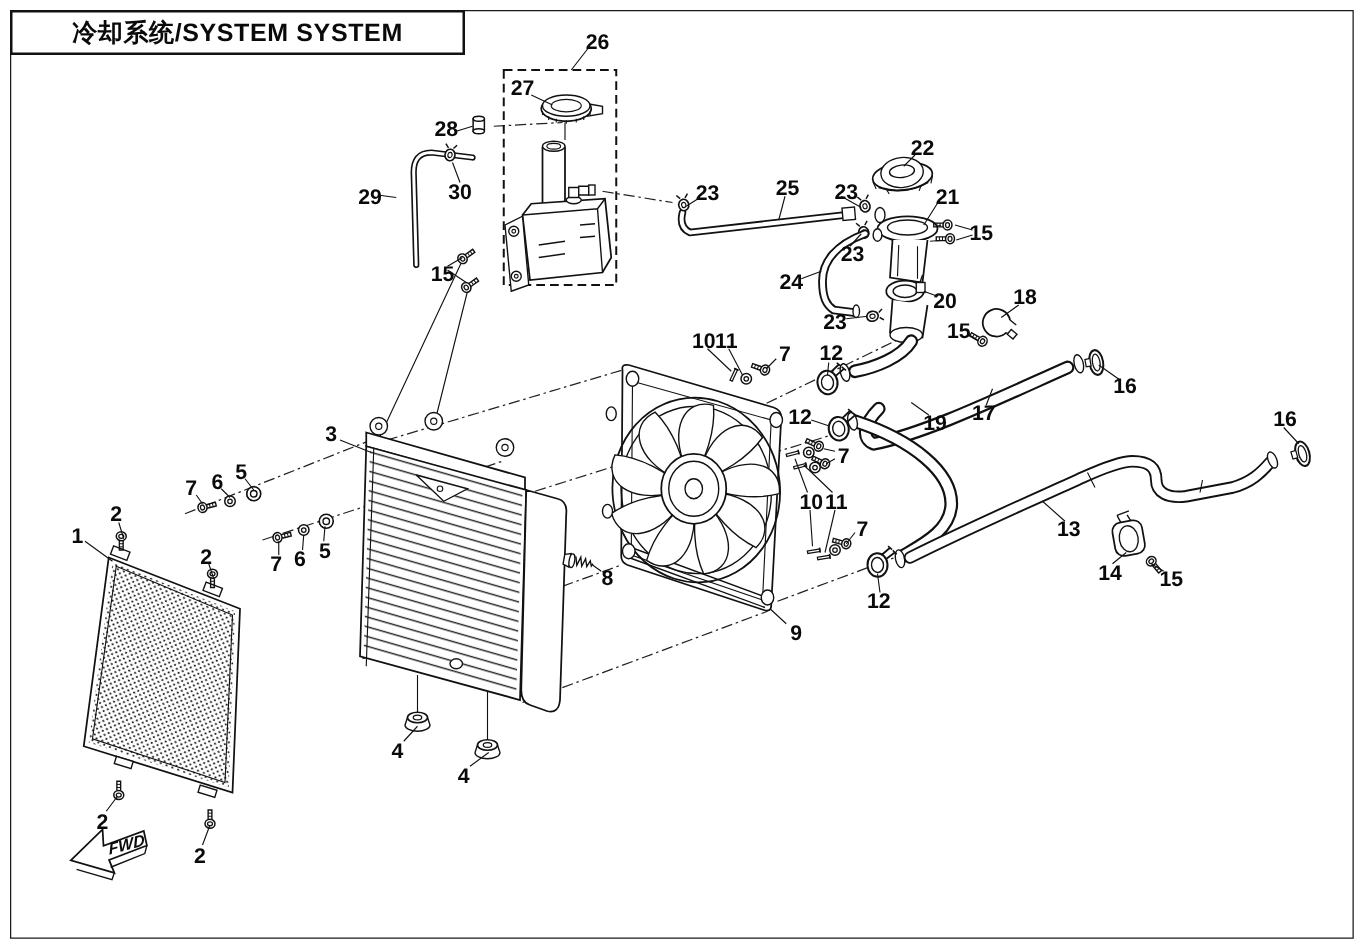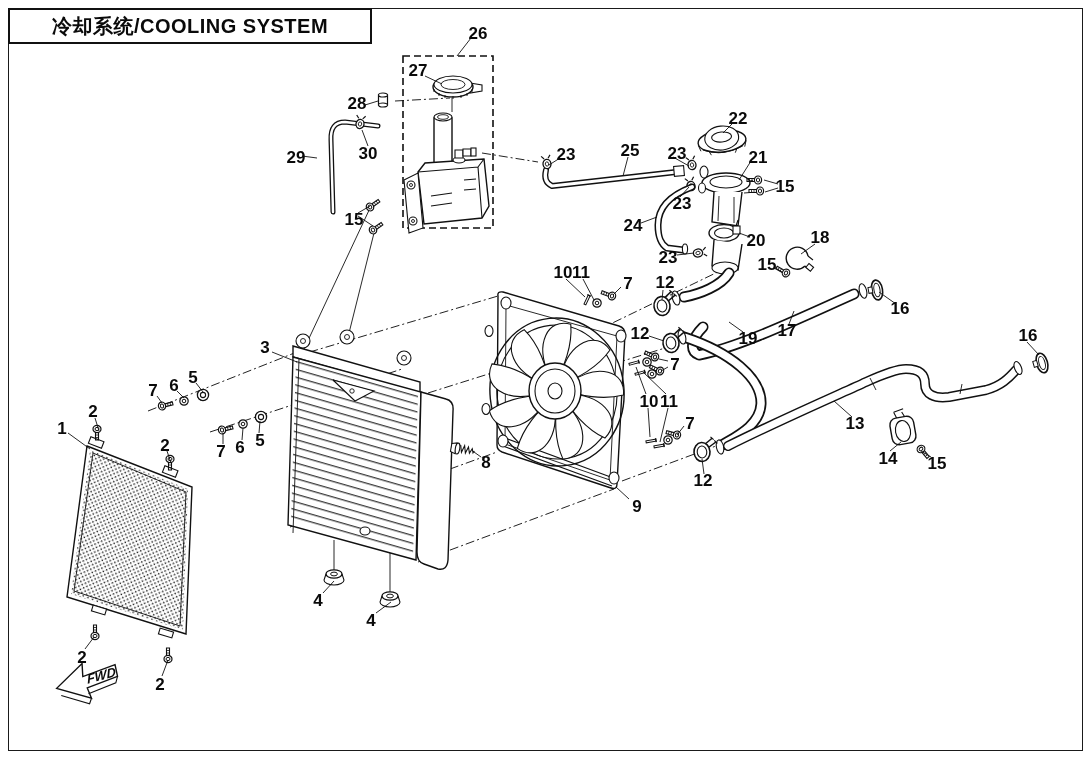--- a/index.html
+++ b/index.html
@@ -403,15 +403,15 @@
       <text x="630" y="156" class="callout">25</text>
       <text x="478" y="39" class="callout">26</text>
       <text x="418" y="76" class="callout">27</text>
       <text x="357" y="109" class="callout">28</text>
       <text x="296" y="163" class="callout">29</text>
       <text x="368" y="159" class="callout">30</text>
       <text x="354" y="225" class="callout">15</text>
     </svg>
 
   <div id="title-box">
-    <span>冷却系统/COOLING SYSTEM</span>
+    <span>冷却系统/SYSTEM SYSTEM</span>
   </div>
 </div>
 
 </body></html>

